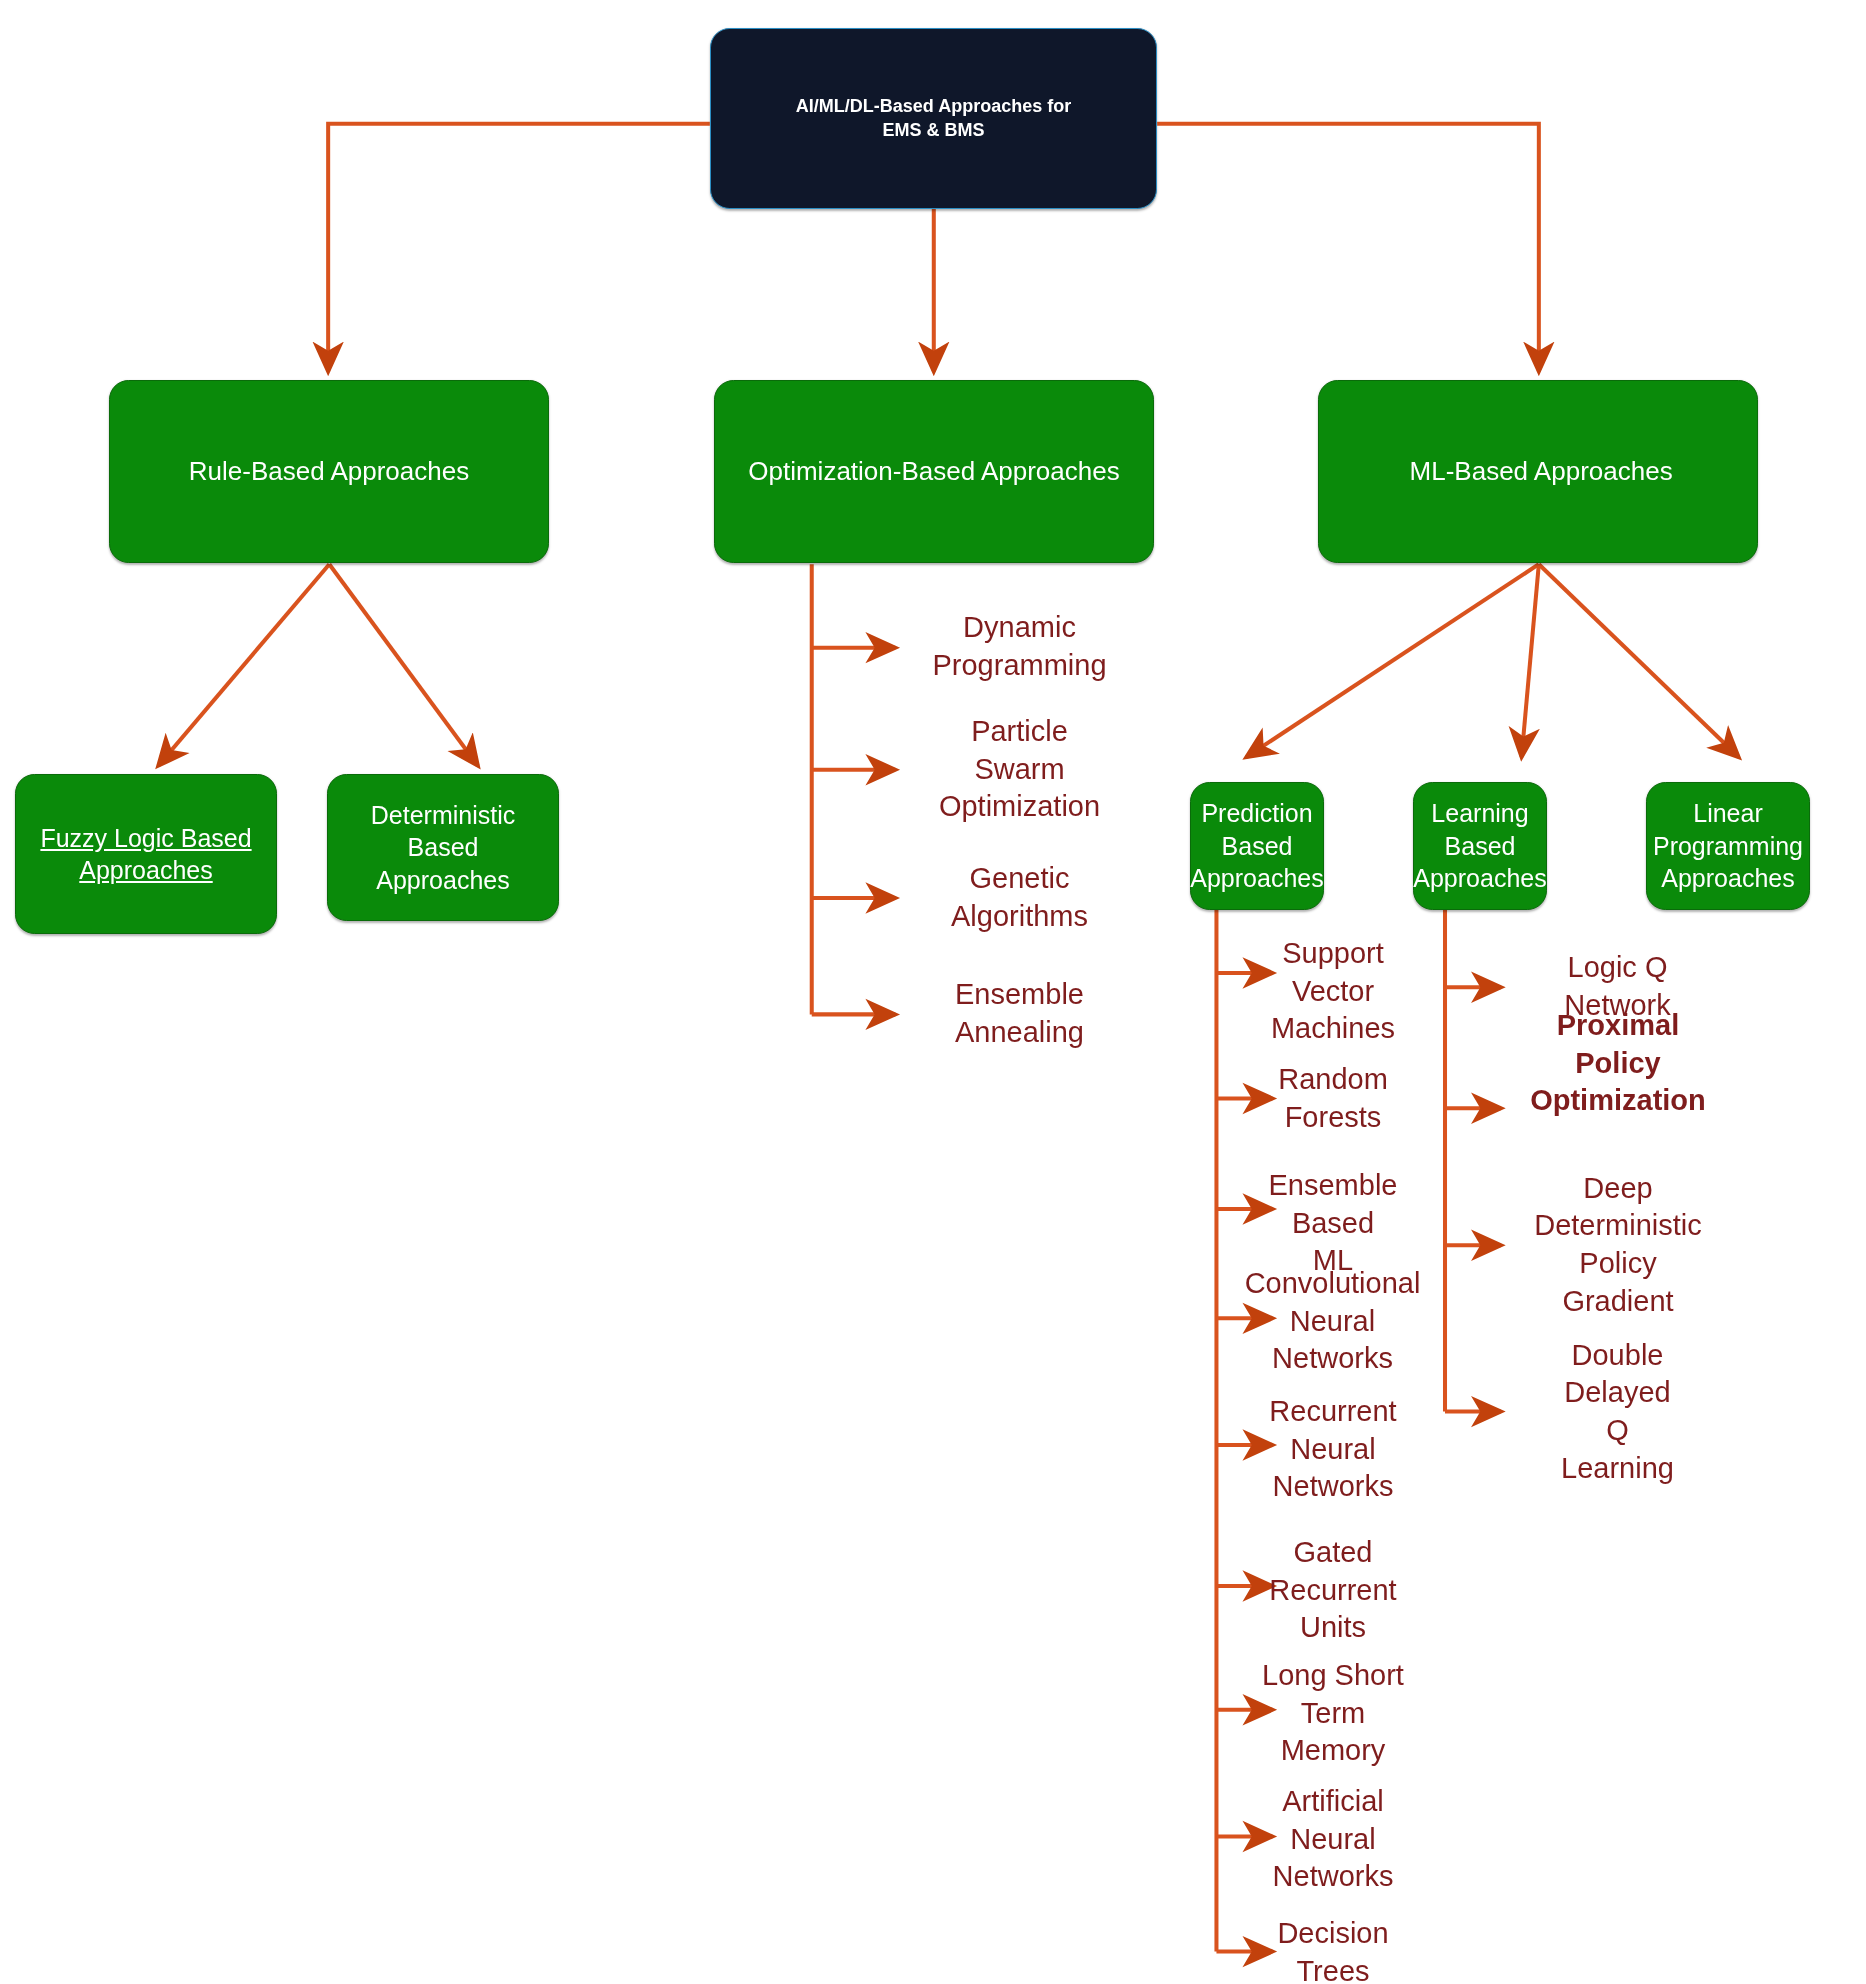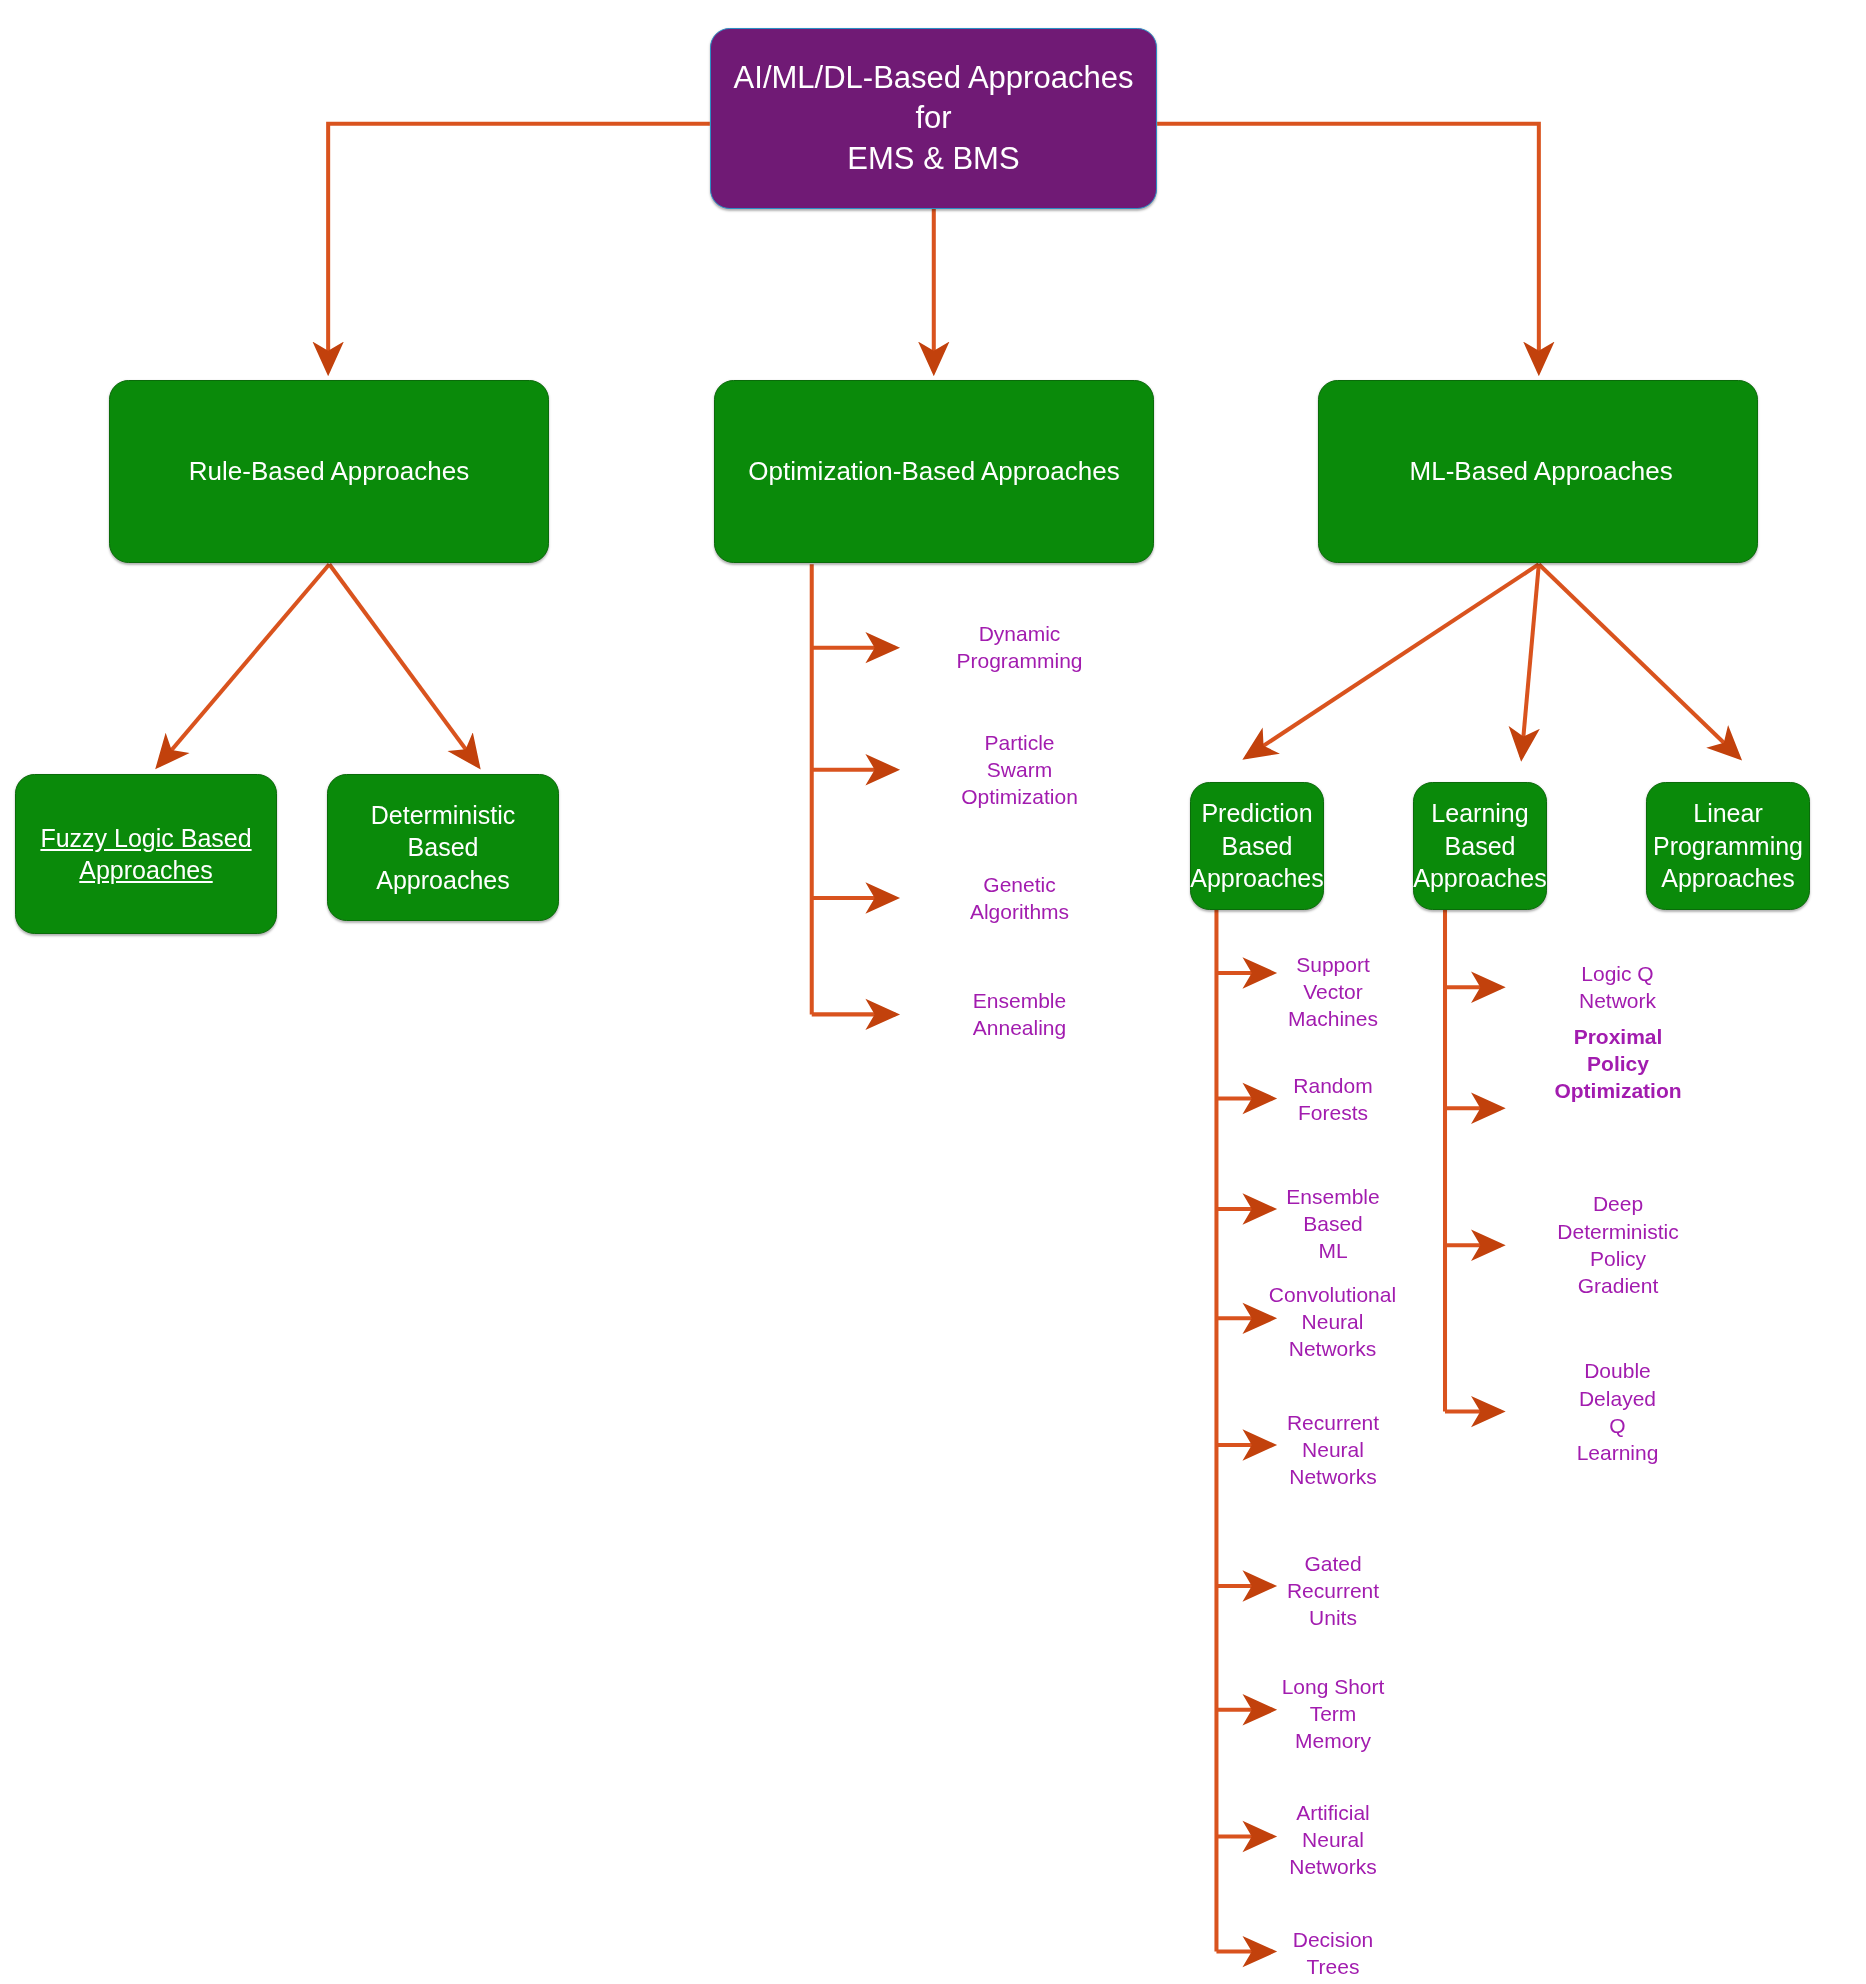--- a/index.html
+++ b/index.html
@@ -16,35 +16,36 @@
     text-align:center;
     border-radius:19.6px;
     color:#ffffff;
     line-height:1.30;
     box-sizing:border-box;
     padding:3.5px 5.8px;
     box-shadow:0 1.7px 2.3px rgba(0,0,0,0.30);
     white-space:pre-line;
   }
   .node.root{
-    background:#701a75;
+    background:#0f172a;
     border:1.7px solid #2b8ec4;
-    font-size:31px;
+    font-size:18px;
+    font-weight:bold;
   }
   .node.green{
     background:#0a8a0a;
     border:1.7px solid #0a6b0a;
     font-size:26px;
   }
   .node.green.small{font-size:25px;}
 
   .leaf{
     position:absolute;
-    color:#a21caf;
-    font-size:21px;
+    color:#7f1d1d;
+    font-size:29px;
     line-height:1.30;
     text-align:center;
     white-space:pre-line;
     display:flex;align-items:center;justify-content:center;
   }
 </style>
 </head>
 <body>
 
 <div id="stage">

